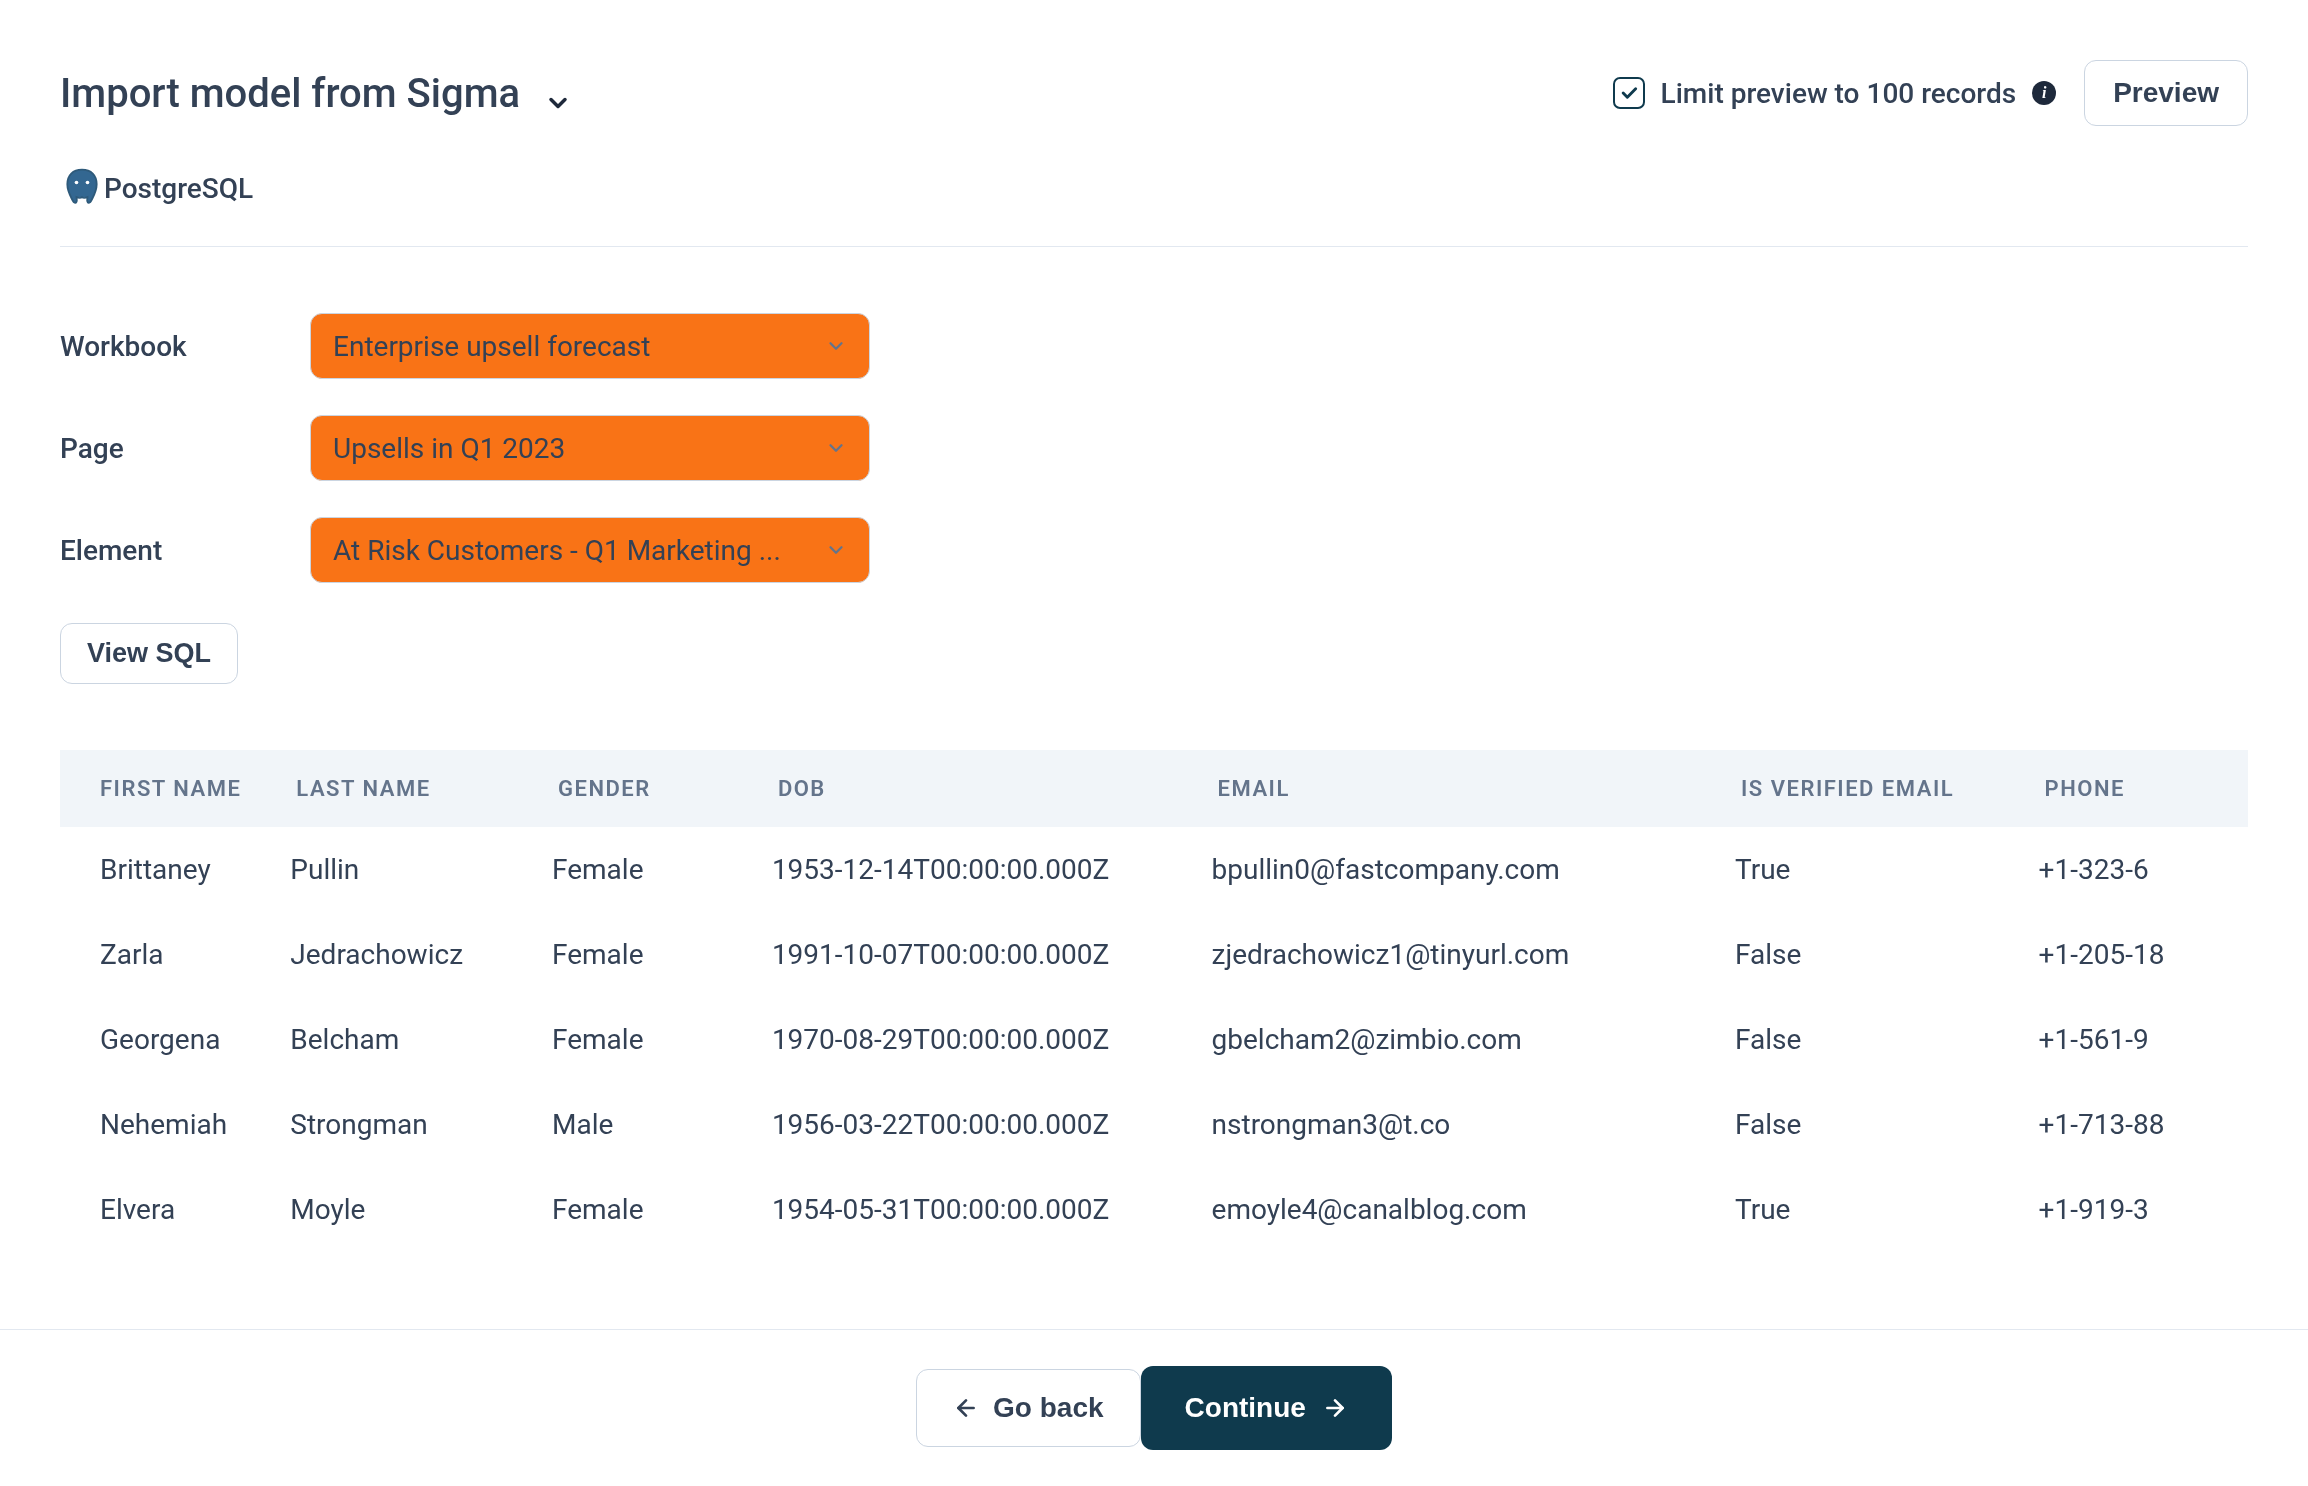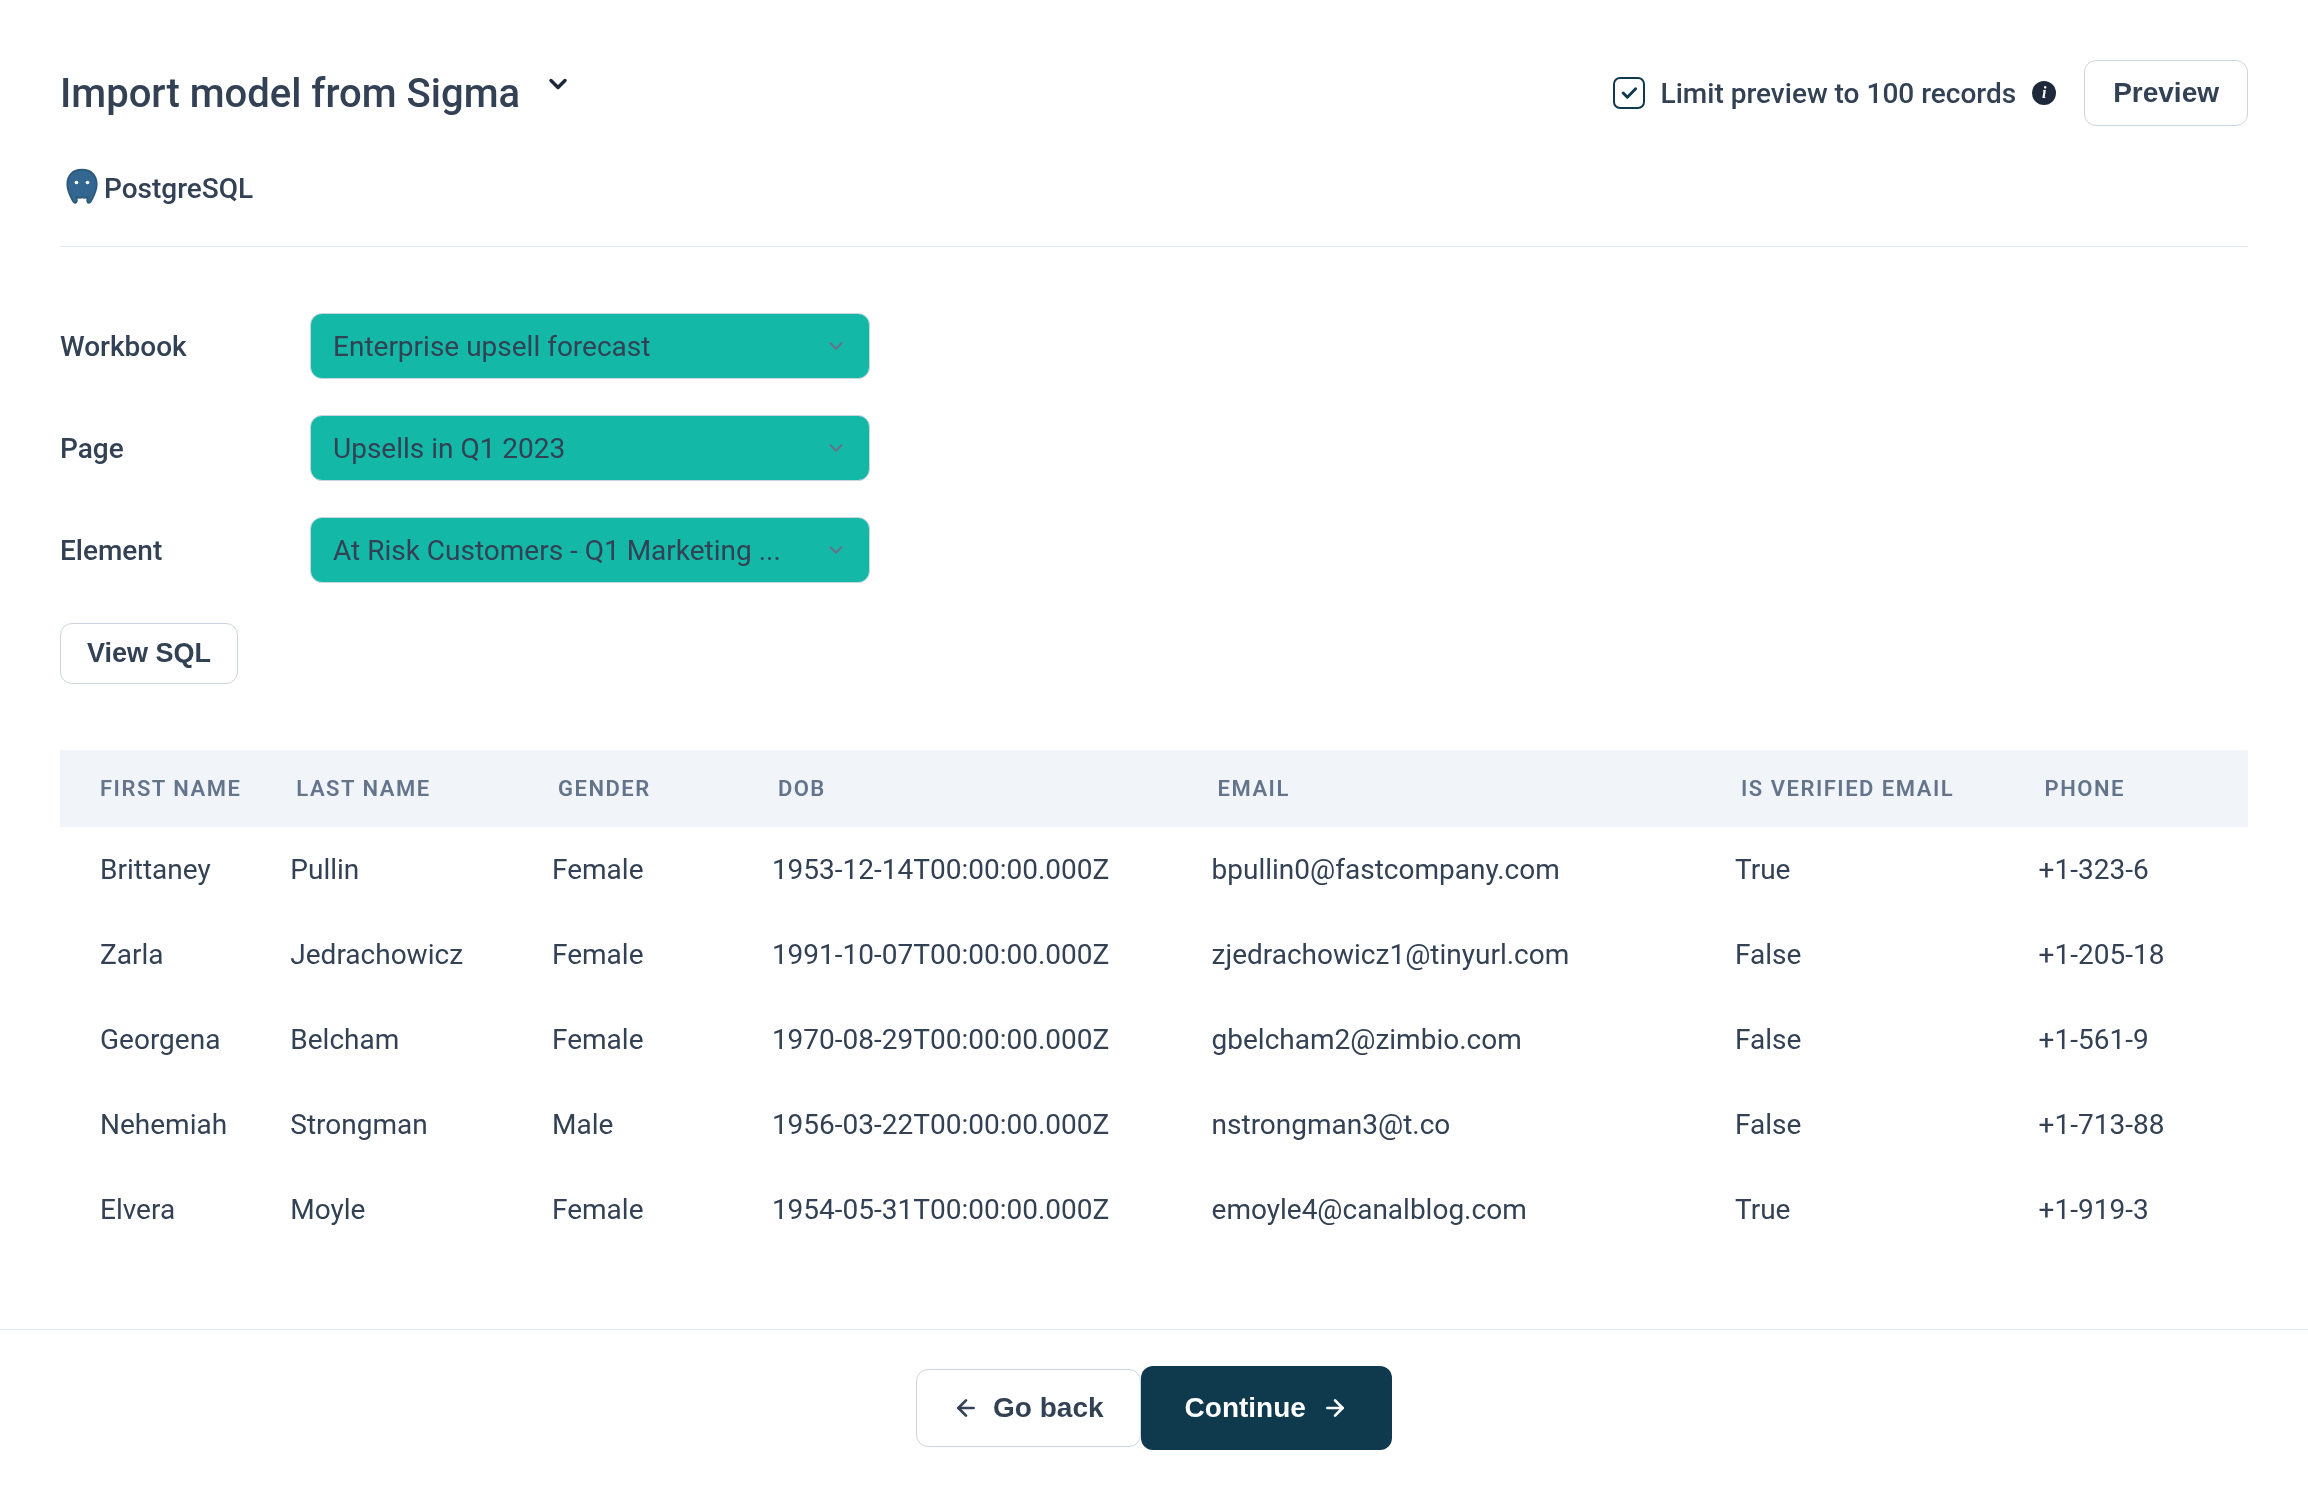--- a/index.html
+++ b/index.html
@@ -1,37 +1,37 @@
 <!DOCTYPE html>
 <html><head>
 <meta charset="utf-8">
 <style>
 * { box-sizing: border-box; margin: 0; padding: 0; }
 body { font-family: -apple-system, BlinkMacSystemFont, "Segoe UI", Roboto, Helvetica, Arial, sans-serif; color: #1e293b; background: #fff; }
 .page { width: 2308px; height: 1486px; position: relative; display: flex; flex-direction: column; }
 .content { flex: 1; padding: 60px 60px 0 60px; overflow: hidden; }
 .header-row { display: flex; align-items: center; justify-content: space-between; }
-.title-group { display: flex; align-items: flex-start; gap: 24px; }
+.title-group { display: flex; align-items: flex-end; gap: 24px; }
 .title { font-size: 40px; font-weight: 500; color: #334155; }
 .chevron { width: 28px; height: 28px; display: inline-flex; align-items: center; justify-content: center; }
 .right-controls { display: flex; align-items: center; gap: 28px; }
 .cb-wrap { display: flex; align-items: center; gap: 16px; }
 .checkbox { width: 32px; height: 32px; border: 2.5px solid #0f3a4d; border-radius: 7px; display: flex; align-items: center; justify-content: center; cursor: pointer; }
 .checkbox svg { width: 20px; height: 20px; }
 .cb-label { font-size: 28px; font-weight: 500; color: #334155; }
 .info-icon { width: 24px; height: 24px; border-radius: 50%; background: #1e293b; color: #fff; display: inline-flex; align-items: center; justify-content: center; font-size: 16px; font-weight: 700; font-style: italic; font-family: Georgia, serif; }
 .preview-btn { border: 1.5px solid #cbd5e1; background: #fff; border-radius: 12px; padding: 16px 28px; font-size: 28px; font-weight: 600; color: #334155; cursor: pointer; }
 .db-row { display: flex; align-items: center; margin-top: 40px; }
 .db-icon { width: 44px; height: 44px; }
 .db-name { font-size: 28px; font-weight: 500; color: #334155; }
 .divider { border-top: 1.5px solid #e2e8f0; margin-top: 36px; }
 .form { margin-top: 66px; display: flex; flex-direction: column; gap: 36px; }
 .form-row { display: flex; align-items: center; gap: 60px; }
 .form-label { width: 190px; font-size: 28px; font-weight: 500; color: #334155; }
-.select { width: 560px; height: 66px; border: 1.5px solid #cbd5e1; border-radius: 12px; background: #14b8a6; display: flex; align-items: center; justify-content: space-between; padding: 0 22px; cursor: pointer; }
+.select { width: 560px; height: 66px; border: 1.5px solid #cbd5e1; border-radius: 12px; background: #f97316; display: flex; align-items: center; justify-content: space-between; padding: 0 22px; cursor: pointer; }
 .select-text { font-size: 28px; color: #334155; white-space: nowrap; overflow: hidden; text-overflow: ellipsis; max-width: 460px; }
 .select-caret { width: 22px; height: 22px; flex-shrink: 0; }
 .view-sql-btn { border: 1.5px solid #cbd5e1; background: #fff; border-radius: 12px; padding: 14px 26px; font-size: 27px; font-weight: 600; color: #334155; cursor: pointer; margin-top: 40px; }
 .table-wrap { margin-top: 66px; overflow-x: hidden; }
 table { border-collapse: collapse; width: 100%; table-layout: fixed; }
 thead { background: #f1f5f9; }
 th { text-align: left; padding: 26px 6px; font-size: 22px; font-weight: 600; color: #64748b; letter-spacing: 1.5px; font-variant: small-caps; text-transform: uppercase; }
 td { padding: 26px 0; font-size: 28px; color: #334155; border-top: 0; }
 th:first-child, td:first-child { padding-left: 40px; }
 .footer { border-top: 1.5px solid #e2e8f0; padding: 36px 60px; display: flex; align-items: center; justify-content: center; }

